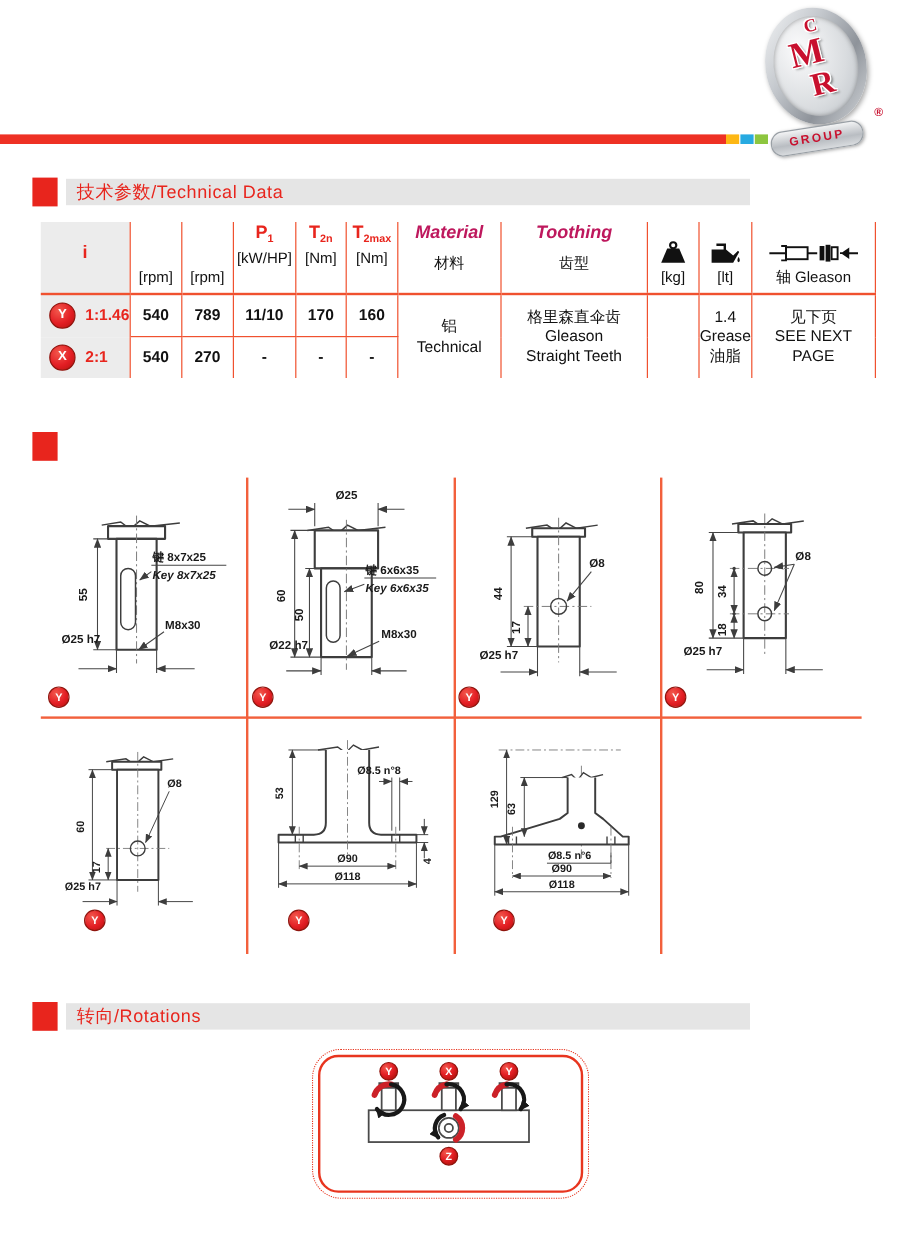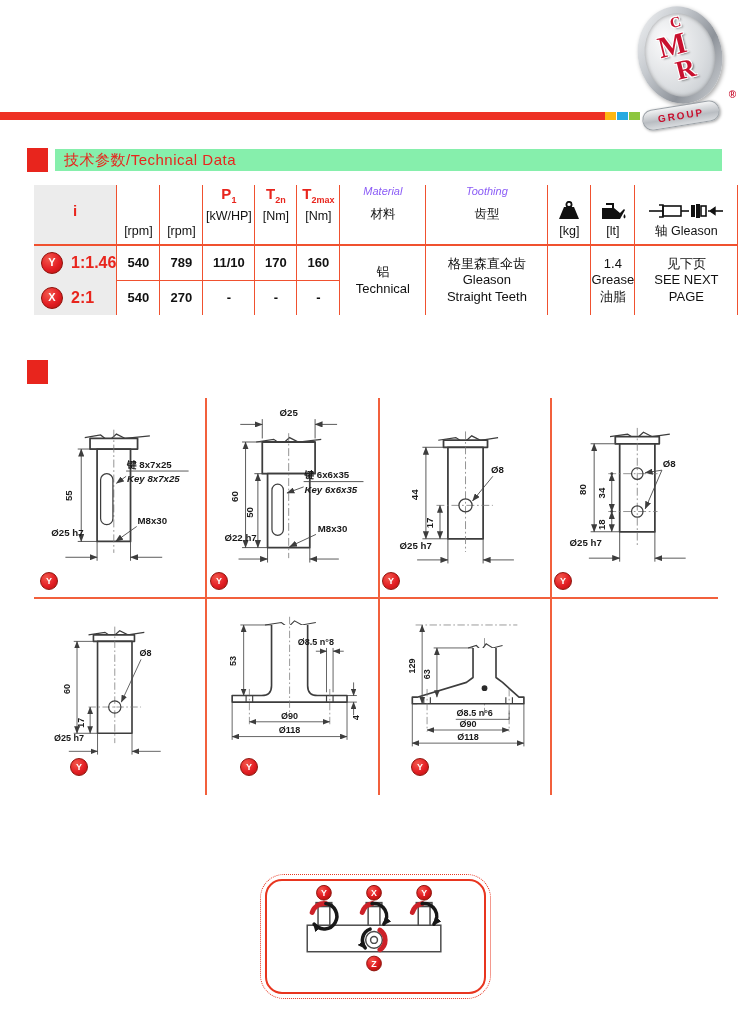--- a/index.html
+++ b/index.html
@@ -22,37 +22,37 @@
     color:#c8102e;text-shadow:-1px -1px 0 #fff,1px -1px 0 #fff,-1px 1px 0 #fff,1px 1px 0 #fff,2px 2px 2px rgba(0,0,0,.45);}
   .logo .banner{position:absolute;left:18px;bottom:2px;width:76px;height:19px;border-radius:10px;
     transform:rotate(-9deg);background:linear-gradient(180deg,#f2f3f4,#b9bdc2 60%,#d8dbde);
     border:1.5px solid #9aa0a6;display:flex;align-items:center;justify-content:center;
     box-shadow:1px 1px 3px rgba(0,0,0,.35);}
   .logo .banner span{color:#c8102e;font-weight:bold;font-size:10px;letter-spacing:2px;}
   .logo .reg{position:absolute;right:0;bottom:28px;color:#c8102e;font-size:10px;font-weight:bold;}
   
   .sec{position:absolute;left:0;width:750px;height:24px;}
   .sec .sq{position:absolute;left:27px;top:0;width:21px;height:24px;background:#e8251d;}
-  .sec .bar{position:absolute;left:55px;top:1px;width:667px;height:22px;background:#86efac;
+  .sec .bar{position:absolute;left:55px;top:1px;width:570px;height:22px;background:#e5e5e5;
             display:flex;align-items:center;}
   .sec .bar span{color:#e8251d;font-size:15px;padding-left:9px;letter-spacing:.5px;}
   
   table.tdata{position:absolute;left:34px;top:185px;border-collapse:collapse;table-layout:fixed;}
   table.tdata td{border-right:1.5px solid #f0512f;padding:0;text-align:center;vertical-align:middle;
                  font-size:13px;line-height:1.25;}
   table.tdata tr.hd td{height:55px;border-bottom:2.5px solid #f0512f;vertical-align:bottom;padding-bottom:4px;}
   table.tdata tr.r1 td.num{border-bottom:1.5px solid #f0512f;}
   table.tdata tr.r1 td,table.tdata tr.r2 td{height:34px;}
   td.icol{background:#ececec;}
   .redsym{color:#e8251d;font-weight:bold;font-size:15px;}
-  .hditalic{color:#8b5cf6;font-weight:normal;font-style:italic;font-size:11px;}
+  .hditalic{color:#be185d;font-weight:bold;font-style:italic;font-size:15px;}
   .unit{font-size:12.5px;color:#111;font-weight:normal;margin-top:3px;}
   .hdstack{display:flex;flex-direction:column;align-items:center;height:100%;padding-bottom:2px;box-sizing:border-box;}
   .num{font-weight:bold;font-size:14px;color:#111;}
-  .ratio{color:#e8251d;font-weight:bold;font-size:16px;}
+  .ratio{color:#e8251d;font-weight:bold;font-size:13px;}
   .icell{display:flex;align-items:center;justify-content:flex-start;gap:8px;padding-left:7px;}
   .mcell{font-size:12px;color:#111;line-height:1.3;}
   .badge{width:20px;height:20px;border-radius:50%;flex:0 0 20px;
     background:radial-gradient(circle at 35% 30%,#f2594d,#e31e24 55%,#b3120c);
     border:1px solid #8f140d;color:#fff;font-weight:bold;font-size:11px;
     display:flex;align-items:center;justify-content:center;}
   .hicon{display:block;margin:0 auto 2px auto;}
   
   .gridline{position:absolute;background:#f2603c;}
   .ybadge{position:absolute;width:16px;height:16px;border-radius:50%;
@@ -461,20 +461,26 @@
   </svg>
 
   <div class="ybadge" style="left:40px;top:572px;">Y</div>
   <div class="ybadge" style="left:210px;top:572px;">Y</div>
   <div class="ybadge" style="left:382px;top:572px;">Y</div>
   <div class="ybadge" style="left:554px;top:572px;">Y</div>
   <div class="ybadge" style="left:70px;top:758px;">Y</div>
   <div class="ybadge" style="left:240px;top:758px;">Y</div>
   <div class="ybadge" style="left:411px;top:758px;">Y</div>
 
+  <div class="sec" style="top:835px;">
+    <div class="sq"></div>
+    <div class="bar">
+        <span>转向/Rotations</span>
+      </div>
+  </div>
 
   <div class="rotbox">
     <div class="inner">
       <svg class="rot" width="100%" height="100%" viewBox="0 0 219 113">
         <rect class="mech" x="40" y="45" width="136" height="27"></rect>
 
         <rect class="mech" x="49" y="22" width="16" height="4"></rect>
         <rect class="mech" x="51" y="26" width="12" height="19"></rect>
         <path class="arcR" d="M45,32 A13,13 0 0 1 59,23"></path>
         <path class="arcB" d="M59,23 A13,13 0 1 1 47,44" marker-end="url(#arB)"></path>

